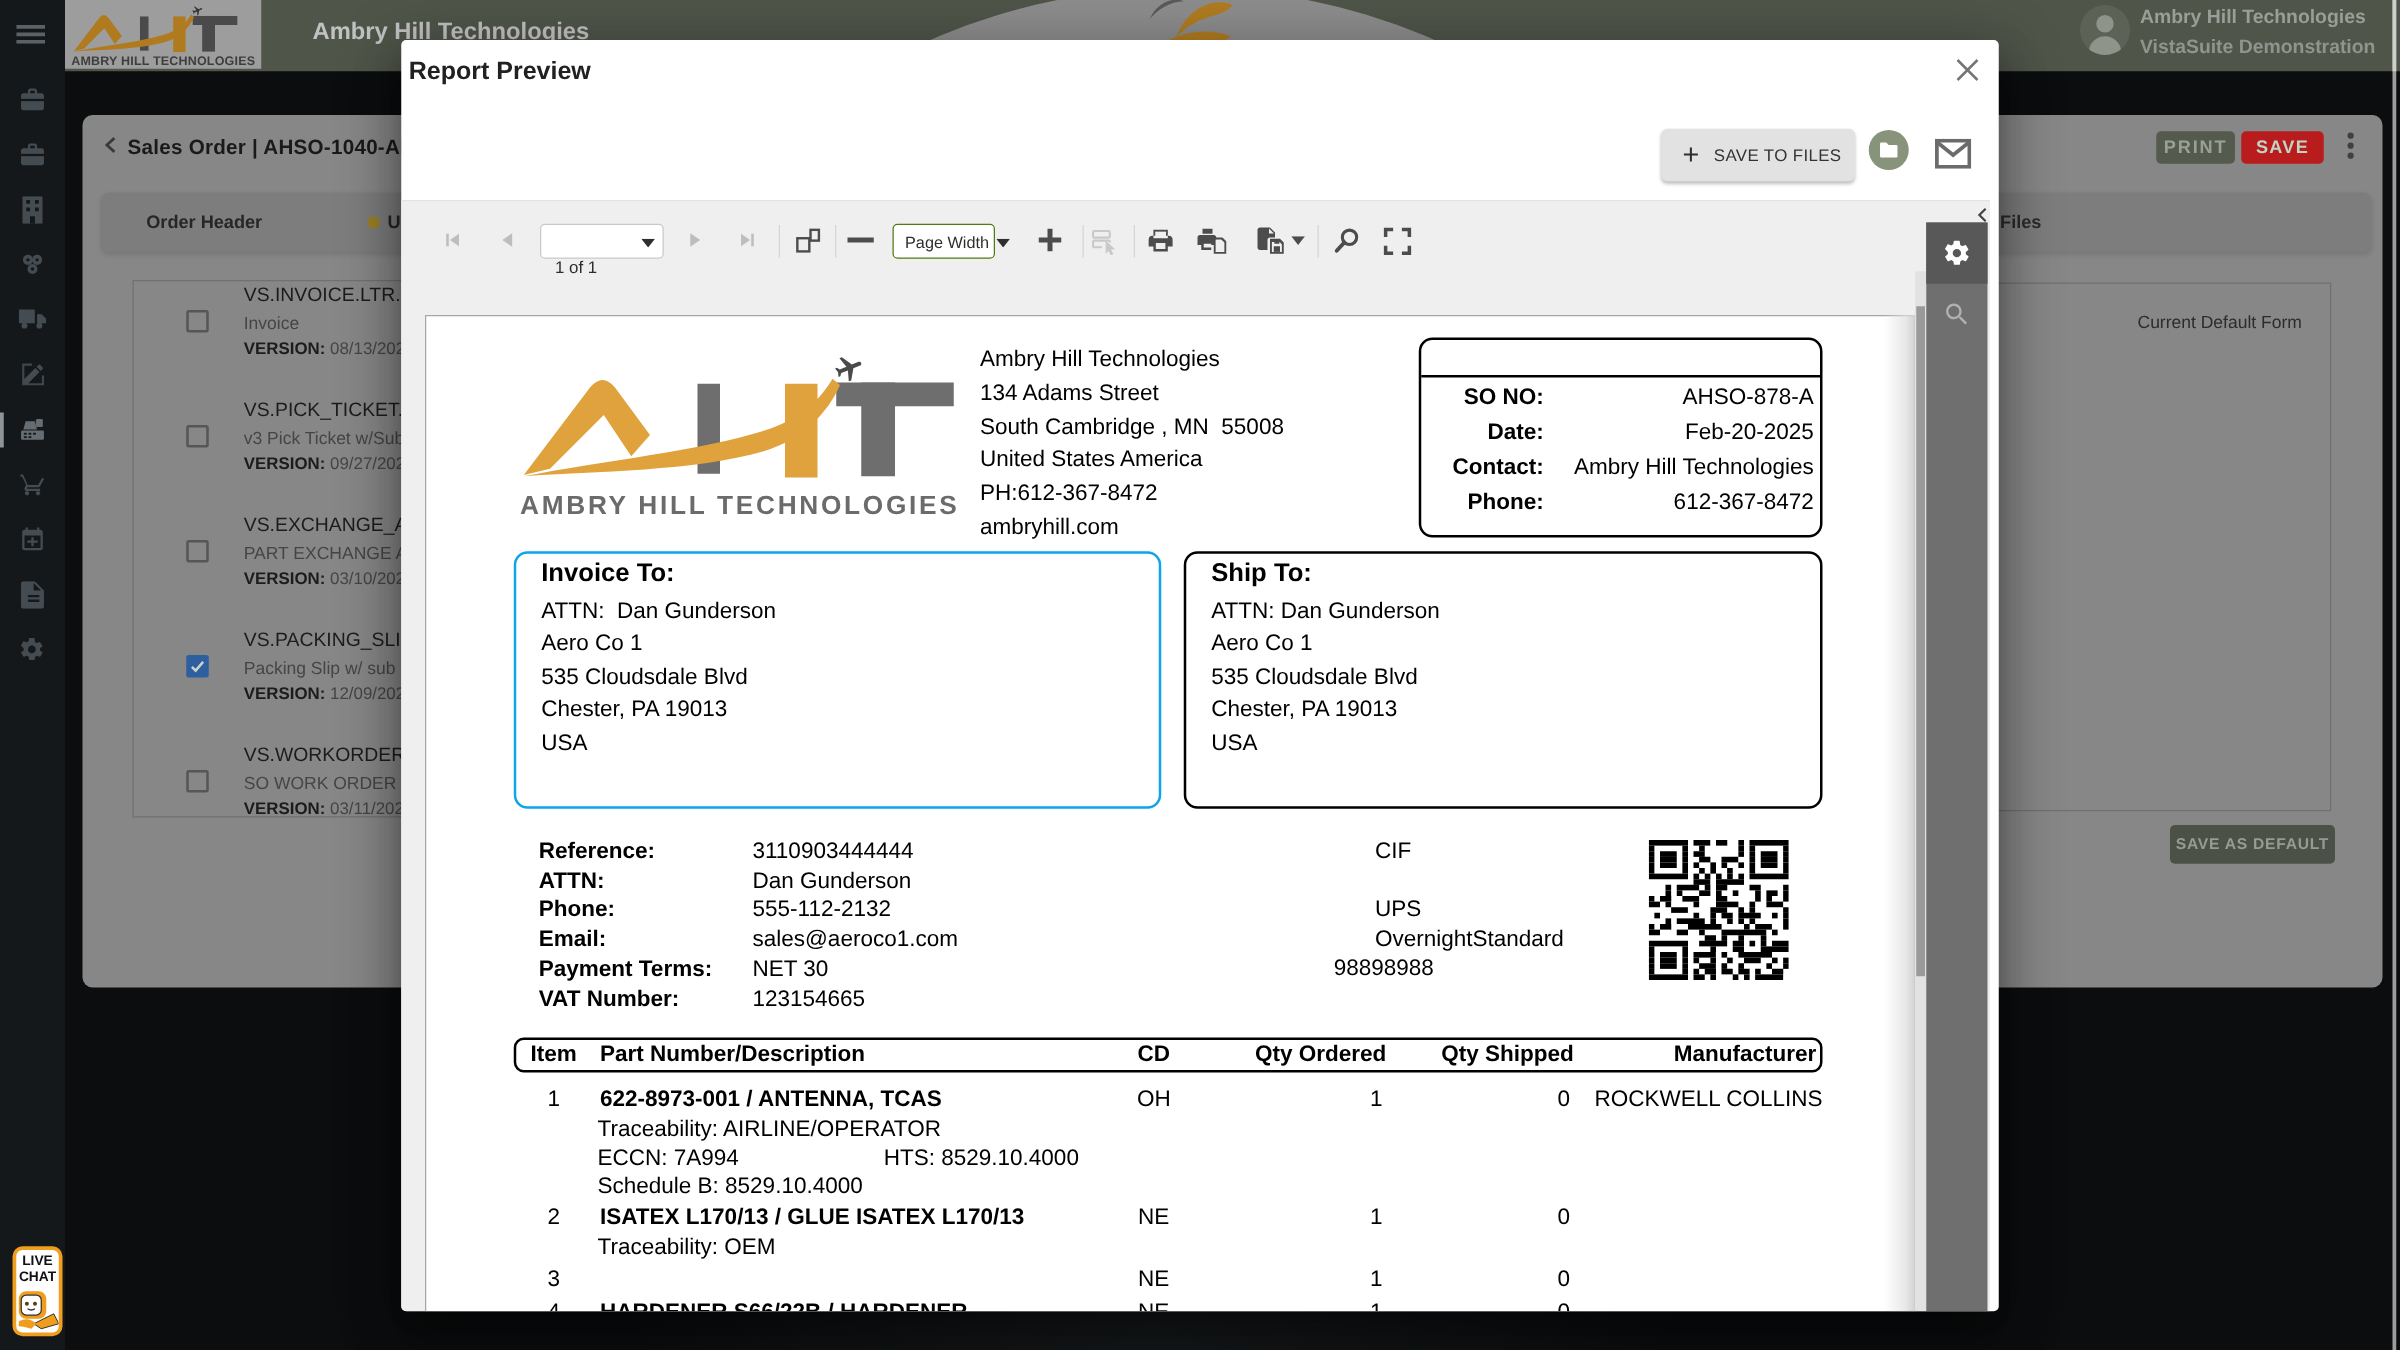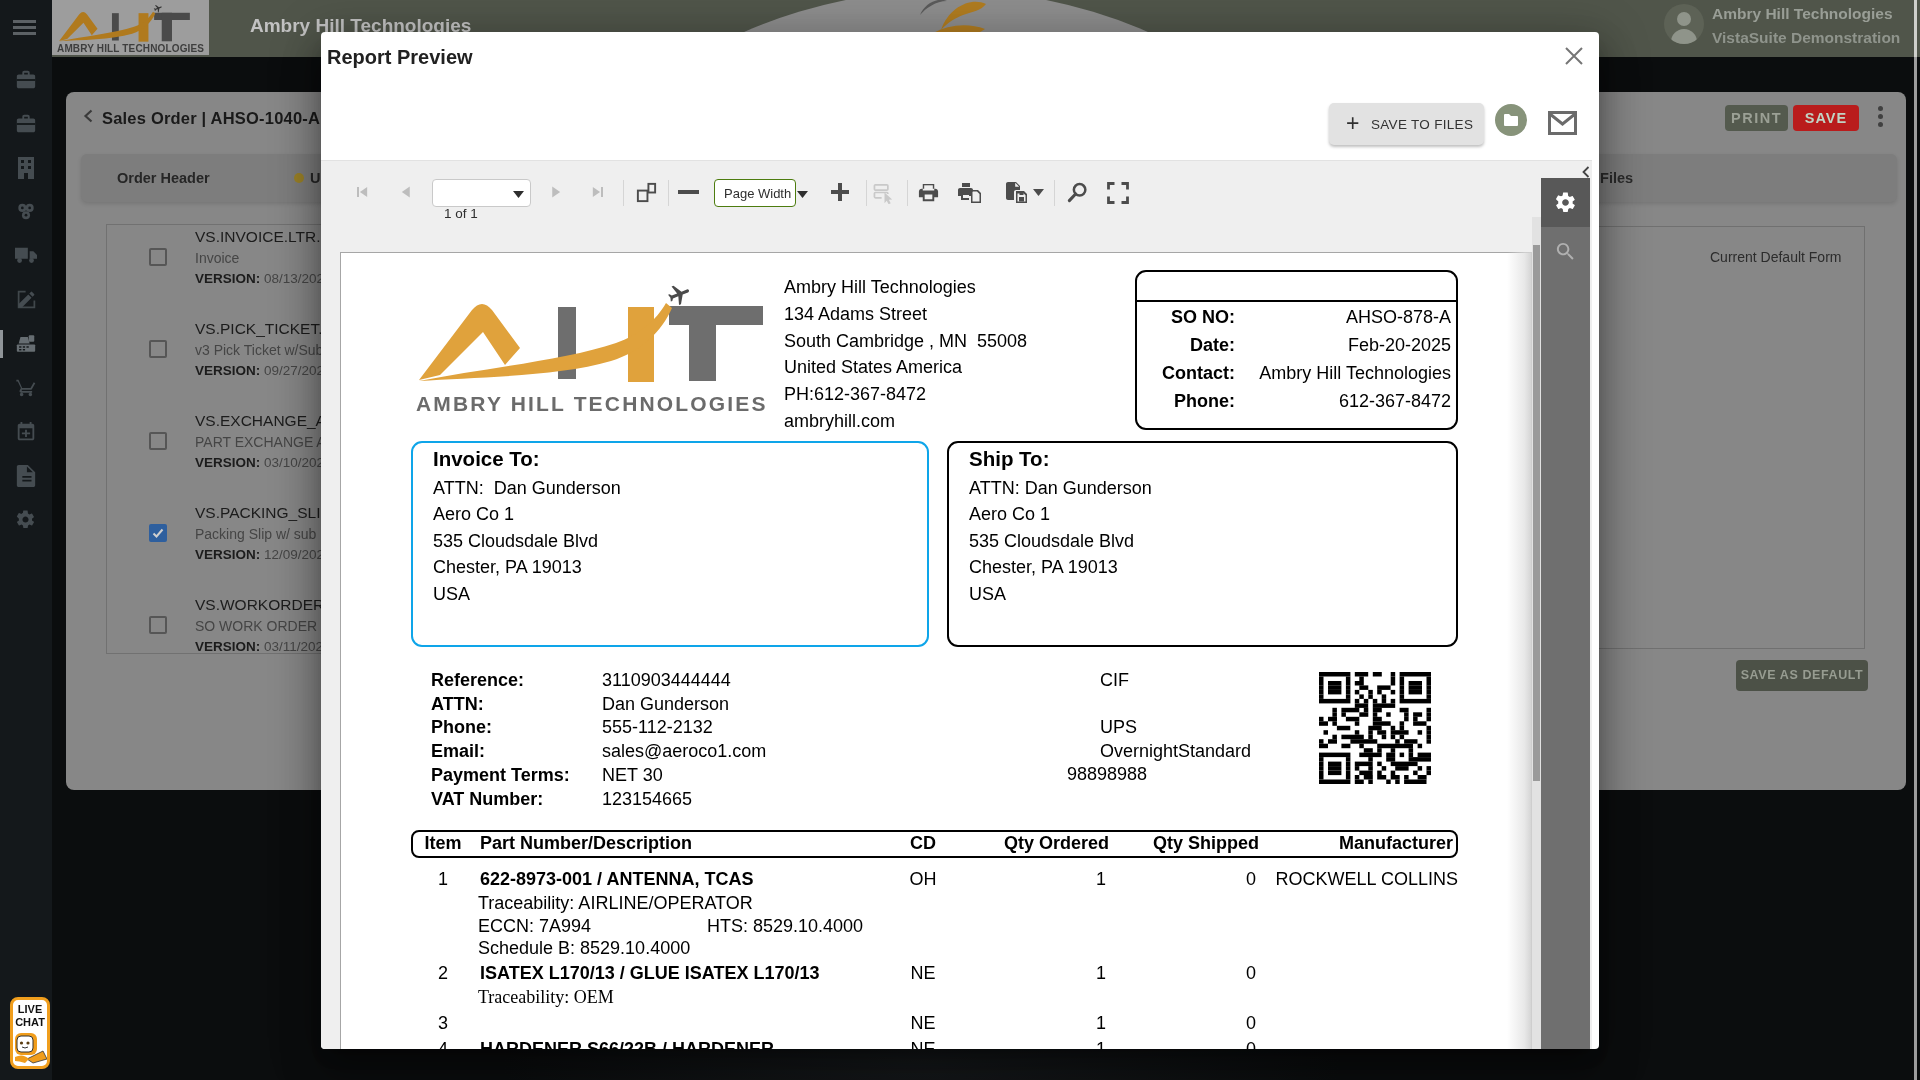--- a/index.html
+++ b/index.html
@@ -522,21 +522,21 @@
         <div class="abs" style="left:137px;top:640px;font-size:18px;">Traceability: AIRLINE/OPERATOR</div>
         <div class="abs" style="left:137px;top:663px;font-size:18px;">ECCN: 7A994</div>
         <div class="abs" style="left:350px;top:663px;font-size:18px;margin-left:16px;">HTS: 8529.10.4000</div>
         <div class="abs" style="left:137px;top:685px;font-size:18px;">Schedule B: 8529.10.4000</div>
 
         <div class="abs" style="left:70px;top:710px;width:64px;text-align:center;font-size:18px;">2</div>
         <div class="abs" style="left:139px;top:710px;font-size:18px;font-weight:bold;">ISATEX L170/13 / GLUE ISATEX L170/13</div>
         <div class="abs" style="left:532px;top:710px;width:100px;text-align:center;font-size:18px;">NE</div>
         <div class="abs" style="left:618px;top:710px;width:147px;text-align:right;font-size:18px;">1</div>
         <div class="abs" style="left:768px;top:710px;width:147px;text-align:right;font-size:18px;">0</div>
-        <div class="abs" style="left:137px;top:734px;font-size:18px;font-family:Liberation Serif, serif;">Traceability: OEM</div>
+        <div class="abs" style="left:137px;top:734px;font-size:18px;">Traceability: OEM</div>
 
         <div class="abs" style="left:70px;top:760px;width:64px;text-align:center;font-size:18px;">3</div>
         <div class="abs" style="left:139px;top:760px;font-size:18px;font-weight:bold;margin-top:39px;">AOG FEE / EXPEDITE FEE</div>
         <div class="abs" style="left:532px;top:760px;width:100px;text-align:center;font-size:18px;">NE</div>
         <div class="abs" style="left:618px;top:760px;width:147px;text-align:right;font-size:18px;">1</div>
         <div class="abs" style="left:768px;top:760px;width:147px;text-align:right;font-size:18px;">0</div>
 
         <div class="abs" style="left:70px;top:786px;width:64px;text-align:center;font-size:18px;">4</div>
         <div class="abs" style="left:139px;top:786px;font-size:18px;font-weight:bold;">HARDENER S66/22B / HARDENER</div>
         <div class="abs" style="left:532px;top:786px;width:100px;text-align:center;font-size:18px;">NE</div>

